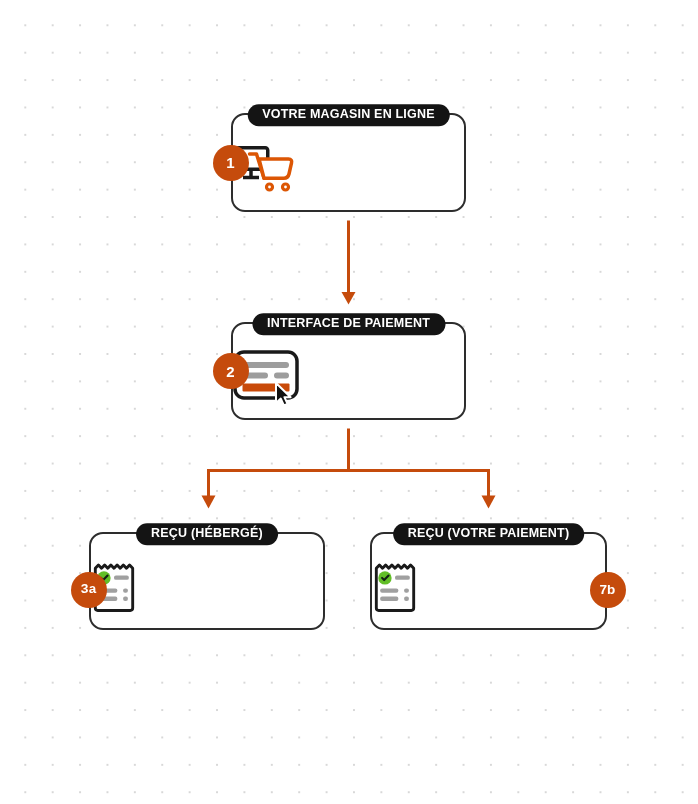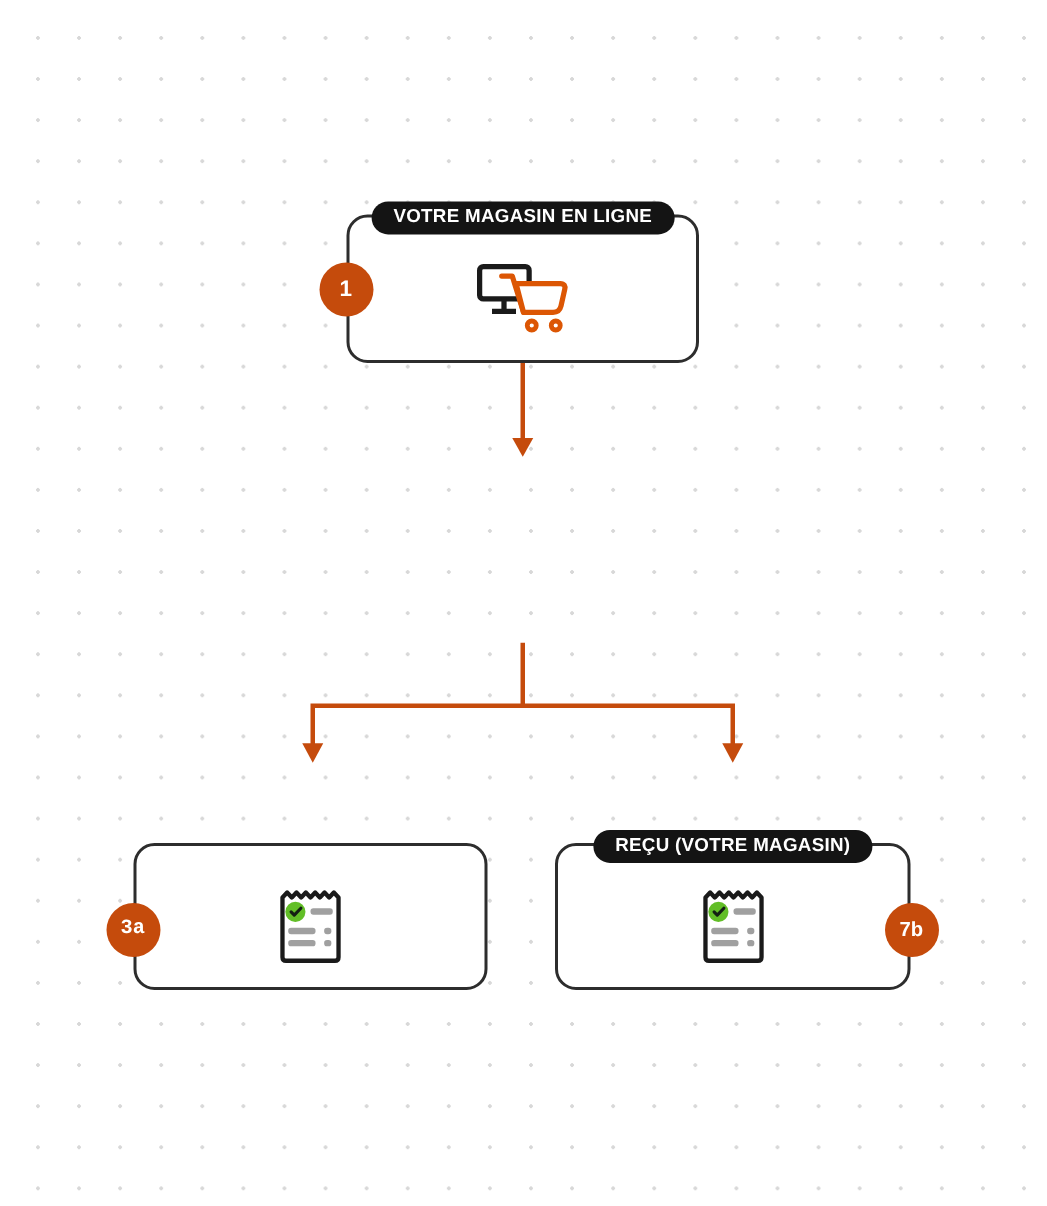--- a/index.html
+++ b/index.html
@@ -24,23 +24,22 @@
     pointer-events:none;
   }
   .node{
     position:absolute;
     background:#ffffff;
     border:2.5px solid #2d2d2d;
     border-radius:14px;
     z-index:2;
     display:flex;
     align-items:center;
-    justify-content:center;
+    justify-content:flex-start;
     box-sizing:border-box;
-    margin-top:30px;
   }
   .node-1{left:231px;top:113px;width:235px;height:99px;}
   .node-2{left:231px;top:322px;width:235px;height:98px;}
   .node-3a{left:89px;top:532px;width:236px;height:98px;}
   .node-3b{left:370px;top:532px;width:237px;height:98px;}
   .pill{
     position:absolute;
     top:0;
     left:50%;
     transform:translate(-50%,-50%);
@@ -105,39 +104,54 @@
         <path d="M18 23 V 30" stroke="#1a1a1a" stroke-width="3.5" fill="none"></path>
         <path d="M10 31.5 H 26" stroke="#1a1a1a" stroke-width="3.5" fill="none"></path>
         <polyline points="16.5,8 23.5,8 31,32.2" fill="none" stroke="#dc5604" stroke-width="3.5" stroke-linejoin="round" stroke-linecap="round"></polyline>
         <path d="M26 13 L55.5 13 C58.3 13 59 14.8 58.5 16.8 L56 28 C55.4 30.6 53.4 32.2 50.7 32.2 L31 32.2 Z" fill="#ffffff" stroke="#dc5604" stroke-width="3.5" stroke-linejoin="round"></path>
         <circle cx="36.5" cy="41" r="3" fill="#ffffff" stroke="#dc5604" stroke-width="3.2"></circle>
         <circle cx="52.5" cy="41" r="3" fill="#ffffff" stroke="#dc5604" stroke-width="3.2"></circle>
       </svg>
     </div>
   </div>
 
+  <div class="node node-2">
+    <div class="pill">INTERFACE DE PAIEMENT</div>
+    <div class="badge badge-left">2</div>
+    <div class="icon-wrap mt16">
+      <svg width="66" height="58" viewBox="0 0 66 58">
+        <rect x="2" y="2" width="62" height="46" rx="9" fill="#ffffff" stroke="#1a1a1a" stroke-width="3.5"></rect>
+        <rect x="10" y="12" width="46" height="6" rx="3" fill="#9d9d9d"></rect>
+        <rect x="10" y="22.5" width="25" height="6" rx="3" fill="#9d9d9d"></rect>
+        <rect x="41" y="22.5" width="15" height="6" rx="3" fill="#9d9d9d"></rect>
+        <rect x="9.5" y="33.5" width="47" height="8" rx="1" fill="#c94a09"></rect>
+        <path d="M43 33 L43 53 L47.8 48.6 L50.9 55.5 L54.5 53.9 L51.4 47.2 L57.6 47.2 Z" fill="#111111" stroke="#ffffff" stroke-width="2" stroke-linejoin="round"></path>
+      </svg>
+    </div>
+  </div>
 
   <div class="node node-3a">
+    <div class="pill">REÇU (HÉBERGÉ)</div>
     <div class="badge badge-left-low">3a</div>
     <div class="icon-wrap mt12">
       <svg width="46" height="52" viewBox="0 0 48 54">
         <path d="M4.5 49 L4.5 7.5 L7.75 4 L11 7.5 L14.25 4 L17.5 7.5 L20.75 4 L24 7.5 L27.25 4 L30.5 7.5 L33.75 4 L37 7.5 L40.25 4 L43.5 7.5 L43.5 49 Q43.5 51.5 41 51.5 L7 51.5 Q4.5 51.5 4.5 49 Z" fill="#ffffff" stroke="#1a1a1a" stroke-width="3" stroke-linejoin="round"></path>
         <circle cx="13.5" cy="17.5" r="7" fill="#62be27"></circle>
         <path d="M10.5 17.5 l2.2 2.3 l4.6 -4.8" fill="none" stroke="#132013" stroke-width="2.2" stroke-linecap="round" stroke-linejoin="round"></path>
         <rect x="24" y="15" width="15.5" height="4.5" rx="2" fill="#a0a0a0"></rect>
         <rect x="8.5" y="28.5" width="19" height="4.5" rx="2" fill="#a0a0a0"></rect>
         <rect x="33.5" y="28.5" width="5" height="4.5" rx="2" fill="#a0a0a0"></rect>
         <rect x="8.5" y="37" width="19" height="4.5" rx="2" fill="#a0a0a0"></rect>
         <rect x="33.5" y="37" width="5" height="4.5" rx="2" fill="#a0a0a0"></rect>
       </svg>
     </div>
   </div>
 
   <div class="node node-3b">
-    <div class="pill">REÇU (VOTRE MAGASIN)</div>
+    <div class="pill">REÇU (VOTRE PAIEMENT)</div>
     <div class="badge badge-right-low">7b</div>
     <div class="icon-wrap mt12">
       <svg width="46" height="52" viewBox="0 0 48 54">
         <path d="M4.5 49 L4.5 7.5 L7.75 4 L11 7.5 L14.25 4 L17.5 7.5 L20.75 4 L24 7.5 L27.25 4 L30.5 7.5 L33.75 4 L37 7.5 L40.25 4 L43.5 7.5 L43.5 49 Q43.5 51.5 41 51.5 L7 51.5 Q4.5 51.5 4.5 49 Z" fill="#ffffff" stroke="#1a1a1a" stroke-width="3" stroke-linejoin="round"></path>
         <circle cx="13.5" cy="17.5" r="7" fill="#62be27"></circle>
         <path d="M10.5 17.5 l2.2 2.3 l4.6 -4.8" fill="none" stroke="#132013" stroke-width="2.2" stroke-linecap="round" stroke-linejoin="round"></path>
         <rect x="24" y="15" width="15.5" height="4.5" rx="2" fill="#a0a0a0"></rect>
         <rect x="8.5" y="28.5" width="19" height="4.5" rx="2" fill="#a0a0a0"></rect>
         <rect x="33.5" y="28.5" width="5" height="4.5" rx="2" fill="#a0a0a0"></rect>
         <rect x="8.5" y="37" width="19" height="4.5" rx="2" fill="#a0a0a0"></rect>

